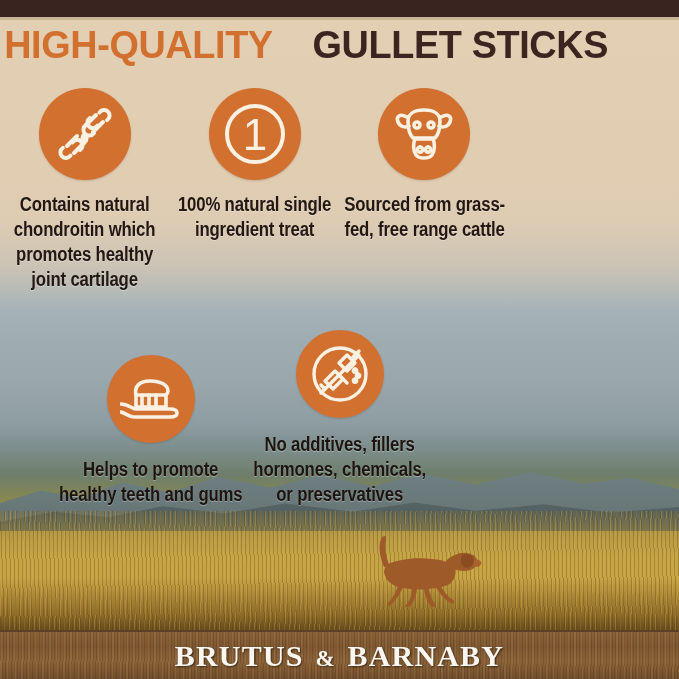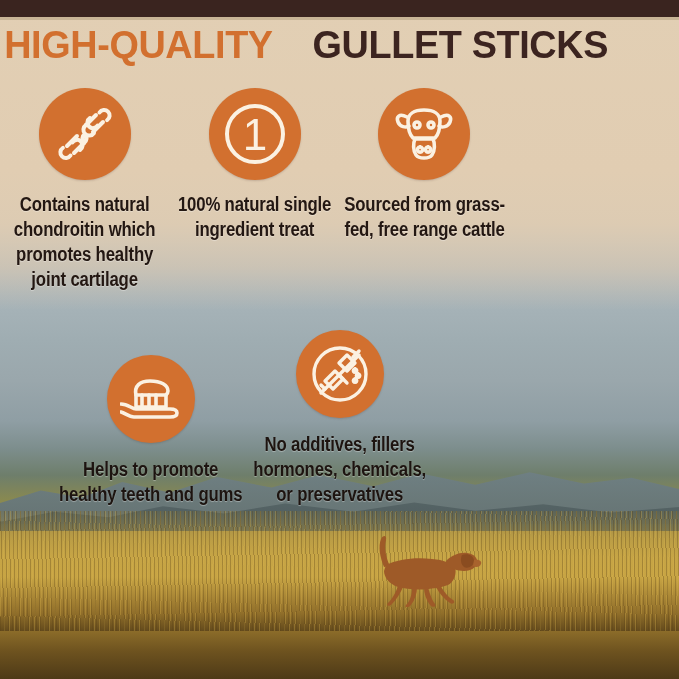--- a/index.html
+++ b/index.html
@@ -313,14 +313,21 @@
             <path d="M49 31 a1.7 1.7 0 1 0 0.1 0"></path>
             <path d="M46 36 a1.7 1.7 0 1 0 0.1 0"></path>
           </g>
         </svg>
       </div>
       <div class="caption">No additives, fillers hormones, chemicals, or  preservatives</div>
     </div>
 
   </div>
 
+  <div class="wood">
+    <div class="brand">
+      <span>BRUTUS</span>
+      <span class="amp">&amp;</span>
+      <span>BARNABY</span>
+    </div>
+  </div>
 
 </div>
 
 </body></html>

